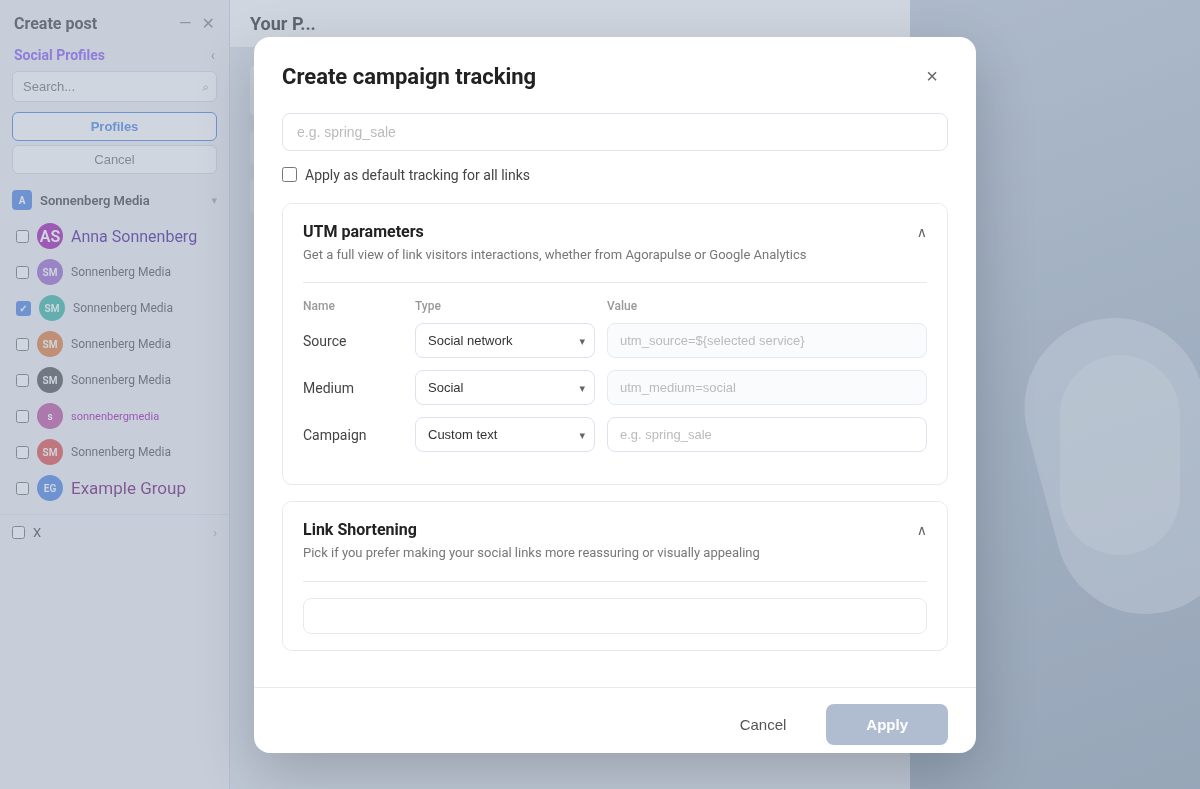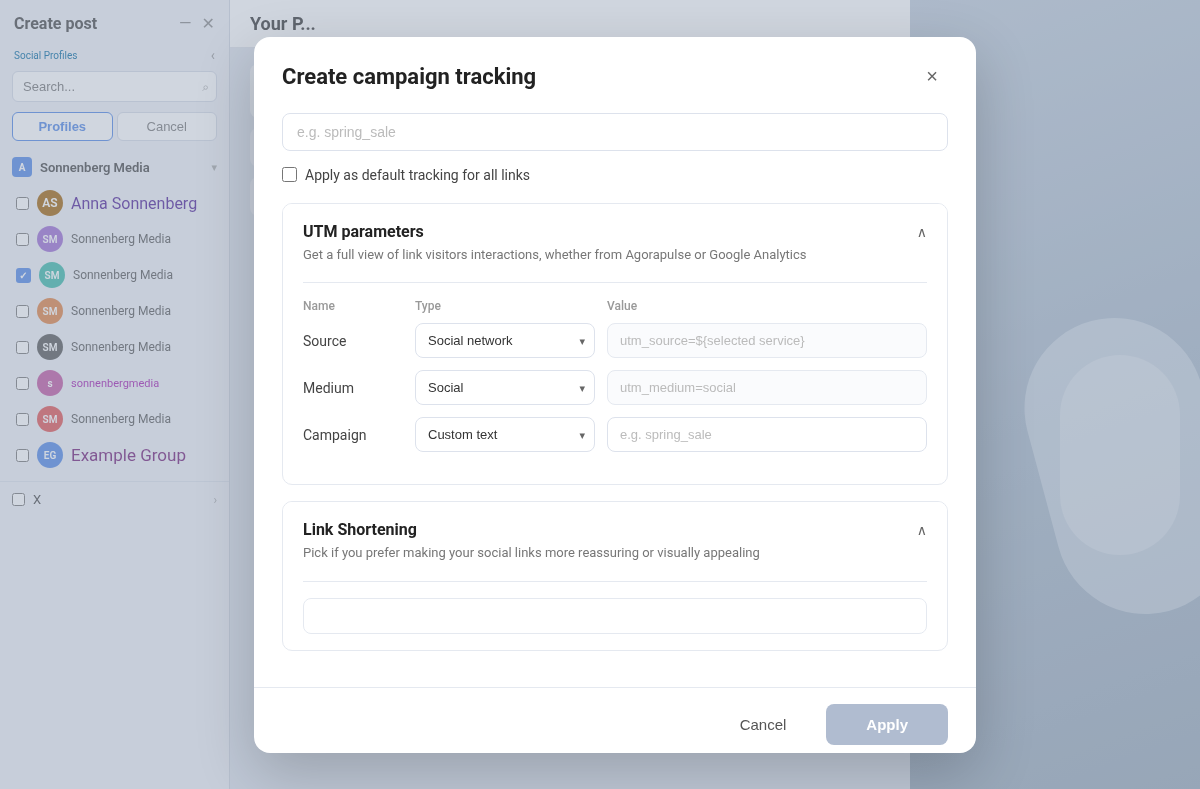--- a/index.html
+++ b/index.html
@@ -285,45 +285,45 @@
 
     <div style="padding:14px 14px 0; display:flex; align-items:center; justify-content:space-between;">
       <span style="font-size:16px; font-weight:700; color:#444;">Create post</span>
       <div style="display:flex; gap:10px;">
         <span style="color:#888; font-size:16px;">—</span>
         <span style="color:#888; font-size:16px;">✕</span>
       </div>
     </div>
 
     <div style="padding:14px 14px 8px; display:flex; align-items:center; justify-content:space-between;">
-      <span style="font-size:10px; font-weight:400; color:#0369a1;">Social Profiles</span>
+      <span style="font-size:14px; font-weight:700; color:#8b5cf6;">Social Profiles</span>
       <span style="color:#999; font-size:14px;">‹</span>
     </div>
 
     <div style="margin:0 12px 10px; position:relative;">
       <input style="width: 100%; padding: 7px 28px 7px 10px; border: 1px solid rgb(213, 218, 230); border-radius: 6px; font-size: 13px; background: white; color: rgb(153, 153, 153); outline: none;" placeholder="Search...">
       <span style="position:absolute; right:8px; top:50%; transform:translateY(-50%); color:#aaa; font-size:12px;">⌕</span>
     </div>
 
-    <div style="display:flex; margin:0 12px 10px; gap:4px;">
+    <div style="display:flex; margin:0 12px 10px; gap:4px;flex-direction:column;">
       <button style="flex:1; padding:6px 8px; border-radius:6px; border:1.5px solid #4f85e5; font-size:13px; font-weight:600; background:white; color:#4f85e5; cursor:pointer;">Profiles</button>
       <button style="flex:1; padding:6px 8px; border-radius:6px; border:1px solid #d5dae6; font-size:13px; background:white; color:#777; cursor:pointer;">Cancel</button>
     </div>
 
     <div style="display:flex; align-items:center; padding:6px 12px; gap:8px;">
       <div style="width:20px; height:20px; background:#4f85e5; border-radius:4px; display:flex; align-items:center; justify-content:center; color:white; font-size:10px; font-weight:700;">A</div>
       <span style="font-size:13px; font-weight:600; color:#444;">Sonnenberg Media</span>
       <span style="color:#aaa; font-size:11px; margin-left:auto;">▾</span>
     </div>
 
     <div style="padding:2px 0;">
 
       <div style="display:flex; align-items:center; padding:5px 12px 5px 16px; gap:8px;">
         <input type="checkbox" style="width: 13px; height: 13px;">
-        <div style="width:26px; height:26px; border-radius:50%; background:#a16207; flex-shrink:0; display:flex; align-items:center; justify-content:center; font-size:12px; font-weight:600; color:white;text-align:center;">AS</div>
+        <div style="width:26px; height:26px; border-radius:50%; background:#a21caf; flex-shrink:0; display:flex; align-items:center; justify-content:center; font-size:16px; font-weight:600; color:white;text-align:center;">AS</div>
         <span style="font-size:16px; color:#4c1d95;">Anna Sonnenberg</span>
       </div>
       <div style="display:flex; align-items:center; padding:5px 12px 5px 16px; gap:8px;">
         <input type="checkbox" style="width: 13px; height: 13px;">
         <div style="width:26px; height:26px; border-radius:50%; background:#9b6bd1; flex-shrink:0; display:flex; align-items:center; justify-content:center; font-size:10px; font-weight:600; color:white;">SM</div>
         <span style="font-size:12px; color:#555;">Sonnenberg Media</span>
       </div>
       <div style="display:flex; align-items:center; padding:5px 12px 5px 16px; gap:8px;">
         <div class="checked-box"></div>
         <div style="width:26px; height:26px; border-radius:50%; background:#3ab8a8; flex-shrink:0; display:flex; align-items:center; justify-content:center; font-size:10px; font-weight:600; color:white;">SM</div>

